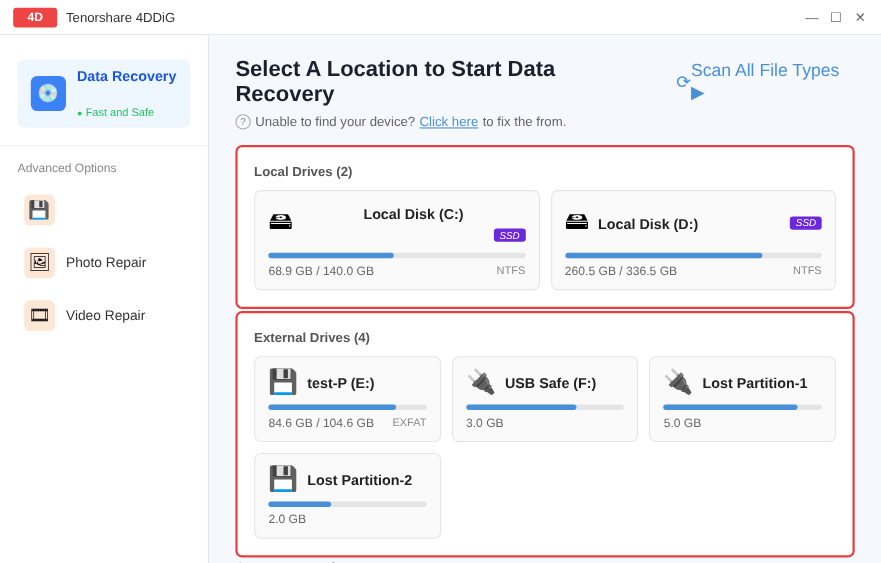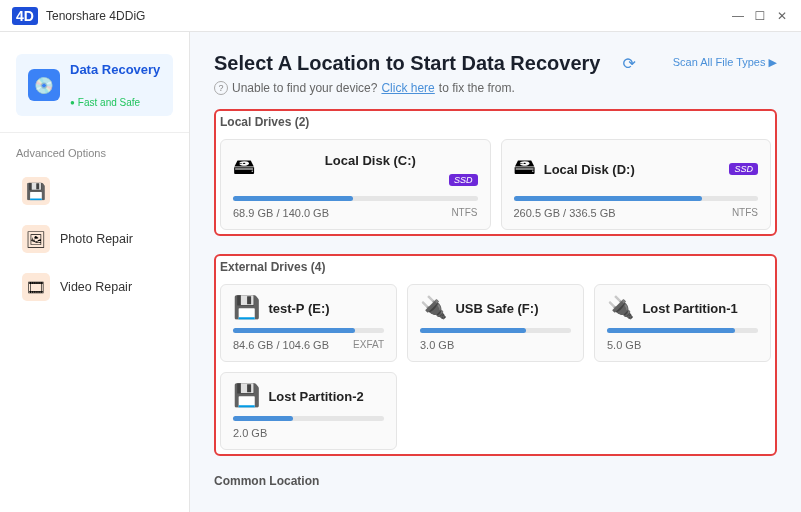--- a/index.html
+++ b/index.html
@@ -4,21 +4,21 @@
   <style>
     * { margin: 0; padding: 0; box-sizing: border-box; }
     body { width: 801px; height: 512px; font-family: 'Segoe UI', Arial, sans-serif; display: flex; flex-direction: column; overflow: hidden; background: #f0f4f8; }
 
     
     .titlebar {
       height: 32px; background: #fff; display: flex; align-items: center; justify-content: space-between;
       padding: 0 12px; border-bottom: 1px solid #e5e5e5; flex-shrink: 0;
     }
     .titlebar-left { display: flex; align-items: center; gap: 8px; }
-    .titlebar-logo { width: 26px; height: 18px; background: #1d4ed8; border-radius: 3px; display: flex; align-items: center; justify-content: center; color: #fff; font-size: 14px; font-weight: bold; }
+    .titlebar-logo { width: 40px; height: 18px; background: #ef4444; border-radius: 3px; display: flex; align-items: center; justify-content: center; color: #fff; font-size: 11px; font-weight: bold; }
     .titlebar-title { font-size: 12px; color: #333; }
     .titlebar-controls { display: flex; gap: 8px; align-items: center; }
     .titlebar-btn { width: 14px; height: 14px; display: flex; align-items: center; justify-content: center; font-size: 12px; color: #666; cursor: pointer; }
 
     
     .app-body { display: flex; flex: 1; overflow: hidden; }
 
     
     .sidebar { width: 190px; background: #fff; border-right: 1px solid #e5e5e5; display: flex; flex-direction: column; flex-shrink: 0; padding-top: 10px; }
     .sidebar-top { padding: 12px 16px 16px; border-bottom: 1px solid #eee; margin-bottom: 10px; }
@@ -33,29 +33,29 @@
     .sidebar-item-icon { width: 28px; height: 28px; border-radius: 5px; display: flex; align-items: center; justify-content: center; font-size: 16px; flex-shrink: 0; }
     .sidebar-item-label { font-size: 12.5px; color: #333; }
 
     
     .content { flex: 1; padding: 20px 24px; overflow-y: auto; background: #f5f8fc; }
 
     .page-header { display: flex; align-items: center; gap: 22px; margin-bottom: 6px; }
     .page-title { font-size: 20px; font-weight: 700; color: #1a202c; }
     .refresh-icon { color: #4a90d9; font-size: 16px; cursor: pointer; }
 
-    .scan-all-btn { font-size: 11px; color: #4a90d9; cursor: pointer; text-decoration: none; float: right; margin-top: 4px; }
+    .scan-all-btn { font-size: 16px; color: #4a90d9; cursor: pointer; text-decoration: none; float: right; margin-top: 4px; }
 
     .subtitle-row { display: flex; align-items: center; justify-content: space-between; margin-bottom: 14px; }
     .subtitle-text { font-size: 12px; color: #666; display: flex; align-items: center; gap: 4px; }
     .subtitle-text .question-icon { width: 14px; height: 14px; border-radius: 50%; border: 1px solid #aaa; display: inline-flex; align-items: center; justify-content: center; font-size: 9px; color: #888; }
     .click-here { color: #4a90d9; cursor: pointer; text-decoration: underline; }
 
     
-    .drive-section { border: 2px solid #e53e3e; border-radius: 6px; padding: 4px; margin-bottom: 18px; background: #fff; }
+    .drive-section { border: 2px solid #e53e3e; border-radius: 6px; padding: 15px; margin-bottom: 2px; background: #fff; }
     .drive-section-title { font-size: 12px; color: #555; font-weight: 600; margin-bottom: 10px; }
     .drives-grid { display: grid; grid-template-columns: repeat(auto-fill, minmax(180px, 1fr)); gap: 10px; }
     .drive-card { border: 1px solid #e5e5e5; border-radius: 6px; padding: 10px 12px; cursor: pointer; background: #fafafa; display: flex; flex-direction: column; gap: 4px; transition: background 0.15s; }
     .drive-card-top { display: flex; align-items: center; gap: 8px; }
     .drive-icon { font-size: 22px; }
     .drive-info { display: flex; flex-direction: column; flex: 1; }
     .drive-name { font-size: 13px; font-weight: 600; color: #222; }
     .drive-badge { font-size: 9px; background: #6d28d9; color: #fff; border-radius: 3px; padding: 1px 5px; margin-left: auto; font-style: italic; }
     .drive-size { font-size: 11px; color: #666; margin-top: 2px; }
     .drive-bar-wrap { height: 5px; background: #e5e5e5; border-radius: 3px; margin-top: 4px; }

